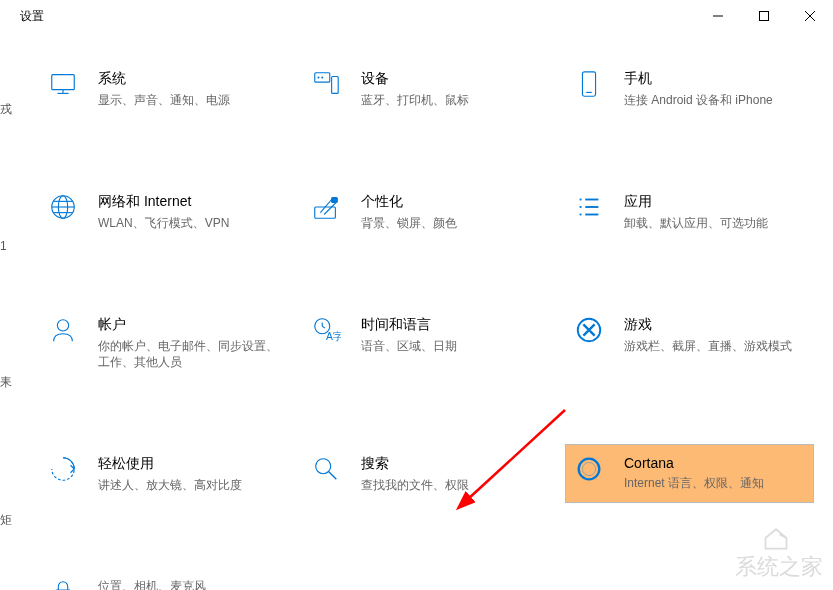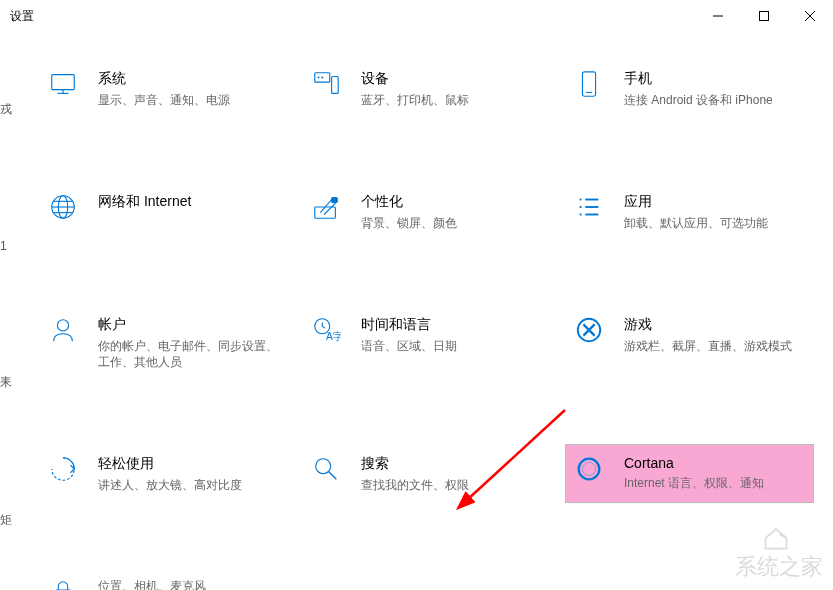--- a/index.html
+++ b/index.html
@@ -1,29 +1,29 @@
 <!DOCTYPE html>
 <html><head>
 <meta charset="utf-8">
 <style>
 * { margin: 0; padding: 0; box-sizing: border-box; }
 body { font-family: "Microsoft YaHei", "Segoe UI", sans-serif; font-size: 14px; background: #fff; width: 833px; height: 590px; overflow: hidden; position: relative; }
-.titlebar { height: 32px; display: flex; align-items: center; padding-left: 10px; position: relative; }
+.titlebar { height: 32px; display: flex; align-items: center; padding-left: 20px; position: relative; }
 .titlebar-title { font-size: 12px; }
 .window-controls { position: absolute; right: 0; top: 0; display: flex; }
 .window-btn { width: 46px; height: 32px; display: flex; align-items: center; justify-content: center; cursor: pointer; }
 .window-btn svg { width: 10px; height: 10px; }
 .content { padding: 28px 20px 20px 40px; display: grid; grid-template-columns: repeat(3, 1fr); gap: 66px 16px; }
 .tile { display: flex; align-items: flex-start; padding: 8px; cursor: pointer; }
 .tile-icon { width: 32px; height: 32px; margin-right: 18px; flex-shrink: 0; color: #0078d7; display: flex; align-items: center; justify-content: flex-start; }
 .tile-icon svg { width: 30px; height: 30px; stroke: #0078d7; fill: none; stroke-width: 1.2; }
 .tile-text { flex: 1; padding-top: 2px; }
 .tile-title { font-size: 14px; color: #000; margin-bottom: 4px; }
 .tile-desc { font-size: 12px; color: #666; line-height: 1.4; }
-.tile.highlighted { outline: 1px solid #bbb; background: #f9a8d4; box-shadow: 0 1px 2px rgba(0,0,0,0.05); }
+.tile.highlighted { outline: 1px solid #bbb; background: #fdba74; box-shadow: 0 1px 2px rgba(0,0,0,0.05); }
 .arrow-annotation { position: absolute; pointer-events: none; z-index: 100; }
 .left-edge { position: absolute; left: 0; top: 40px; bottom: 0; width: 2px; display: flex; flex-direction: column; justify-content: space-around; }
 .edge-char { width: 20px; font-size: 12px; color: #555; background: #fff; }
 .watermark { position: absolute; right: 10px; bottom: 8px; font-size: 22px; color: #ccc; font-weight: 300; opacity: 0.7; display: flex; align-items: center; flex-direction: column; }
 .watermark-icon { margin-right: 6px; }
 </style>
 </head>
 <body>
 
 <div class="titlebar">
@@ -97,20 +97,21 @@
       <svg viewBox="0 0 32 32">
           <circle cx="16" cy="16" r="12"></circle>
           <ellipse cx="16" cy="16" rx="5" ry="12"></ellipse>
           <line x1="4" y1="16" x2="28" y2="16"></line>
           <line x1="6" y1="10" x2="26" y2="10"></line>
           <line x1="6" y1="22" x2="26" y2="22"></line>
         </svg>
     </div>
     <div class="tile-text">
       <div class="tile-title">网络和 Internet</div>
+      <div class="tile-desc">WLAN、飞行模式、VPN</div>
     </div>
   </div>
 
   <div class="tile">
     <div class="tile-icon">
       <svg viewBox="0 0 32 32">
           <rect x="4" y="16" width="22" height="12" rx="1"></rect>
           <path d="M 10 22 L 22 8 L 26 12 L 14 24"></path>
           <rect x="22" y="6" width="6" height="5" rx="1" fill="#0078d7"></rect>
         </svg>

